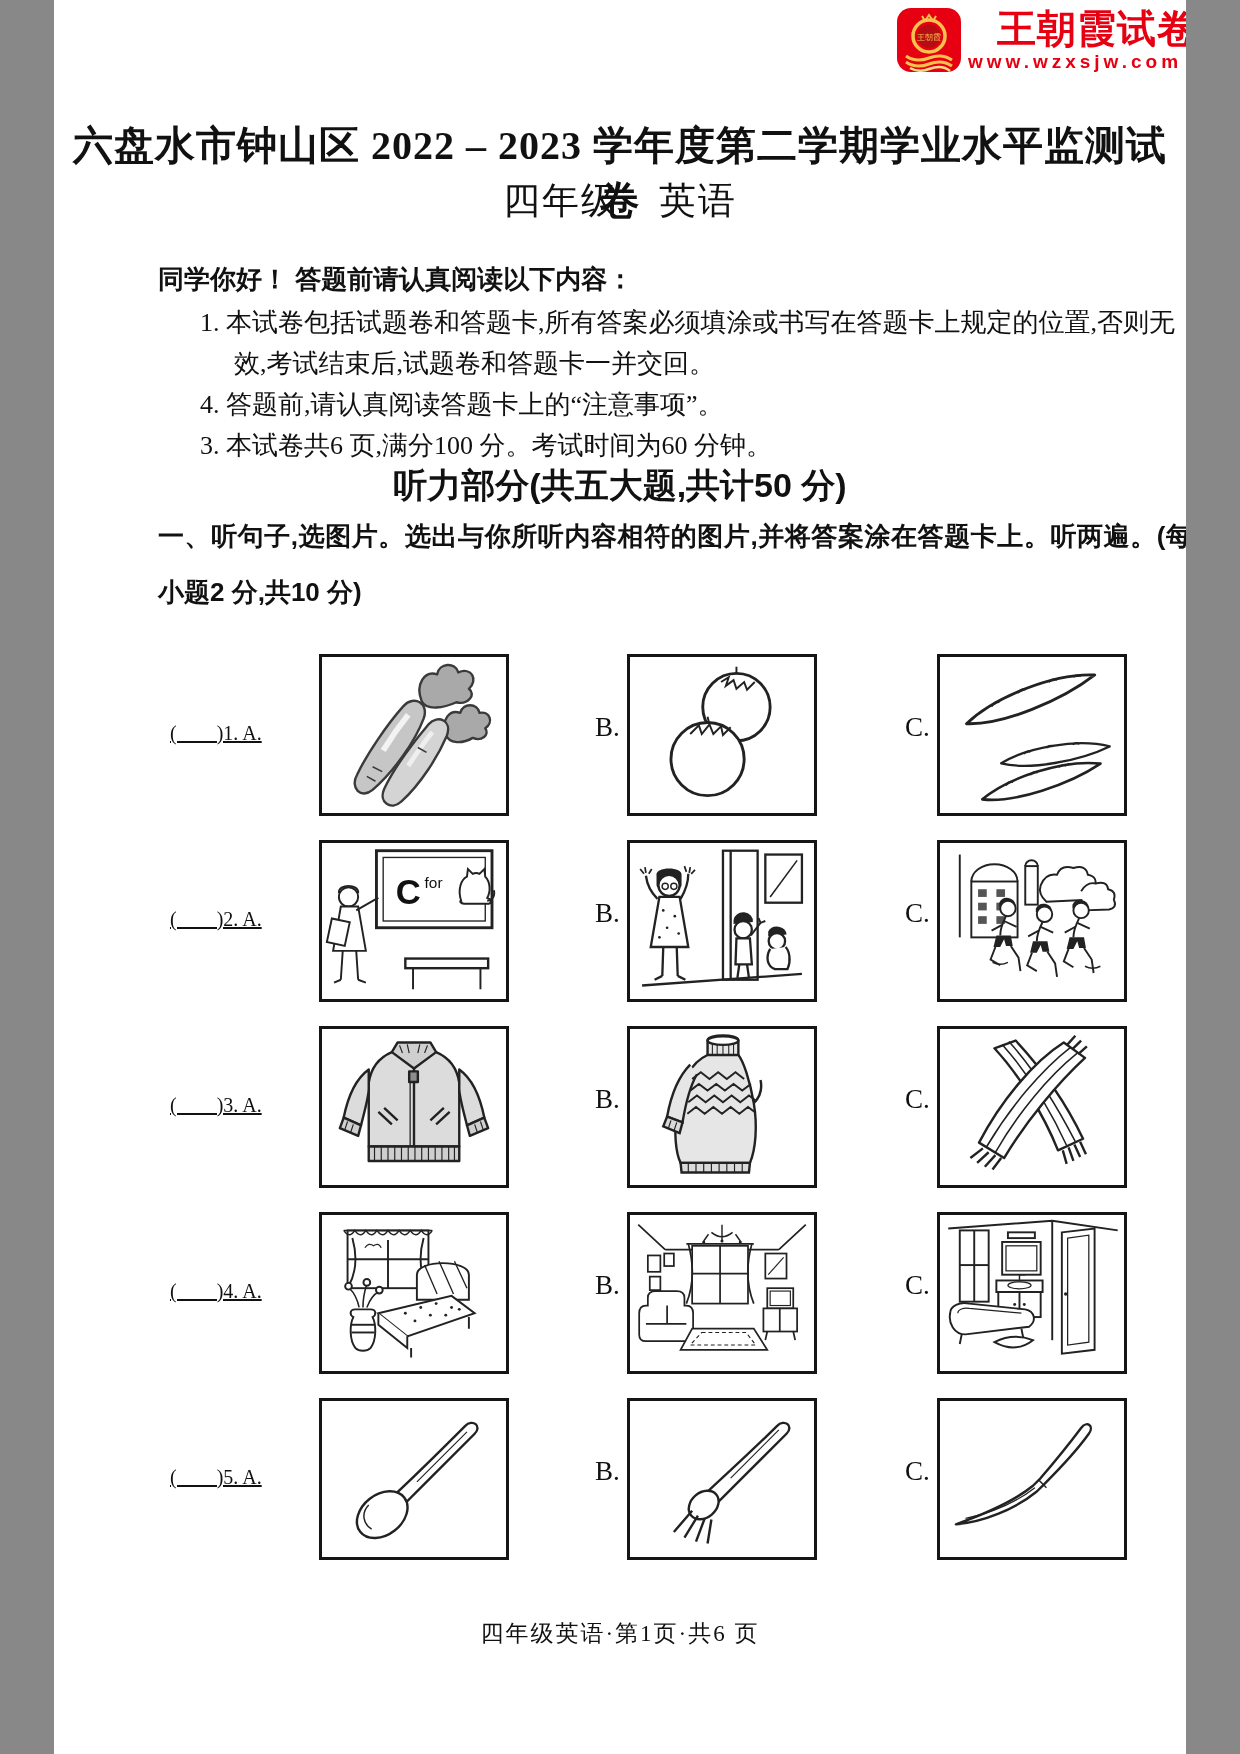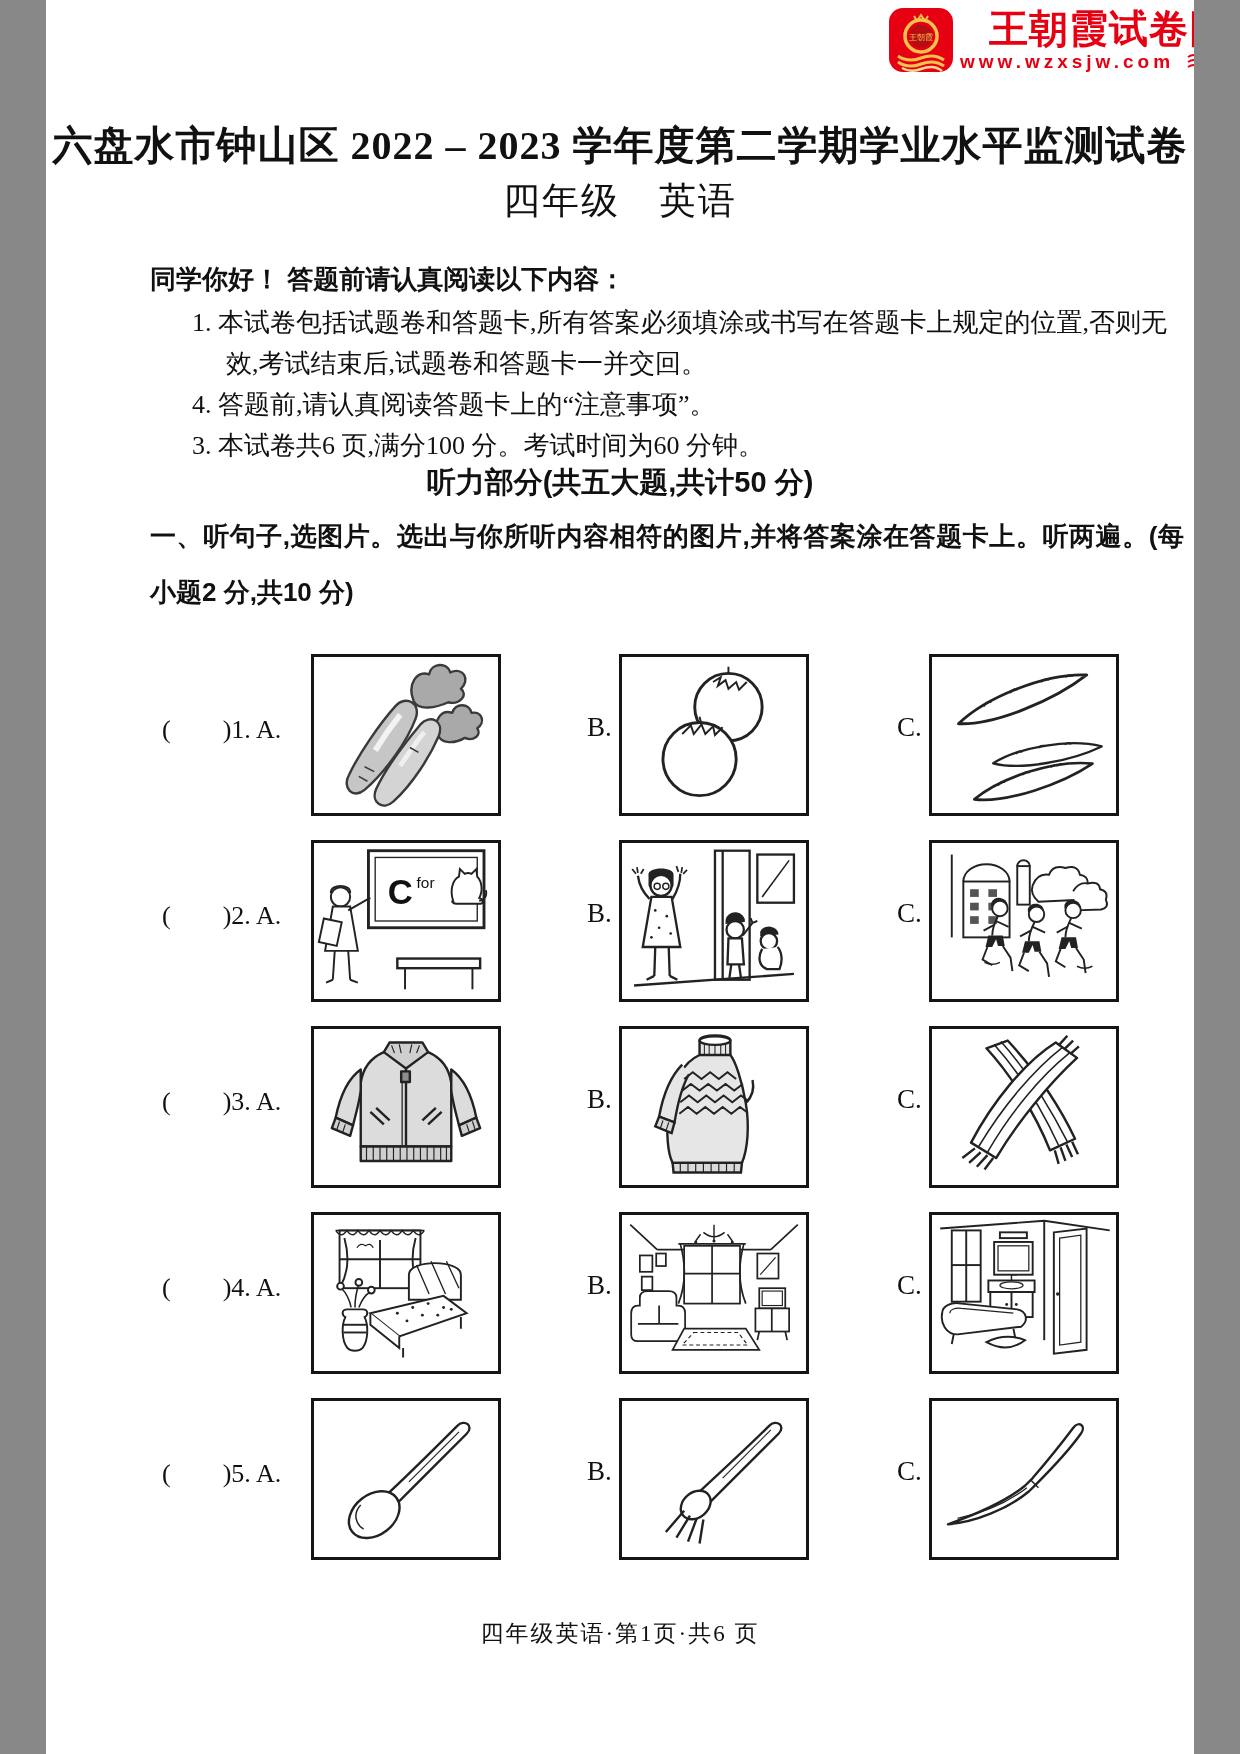--- a/index.html
+++ b/index.html
@@ -1,17 +1,17 @@
 <!DOCTYPE html>
 <html><head>
 <meta charset="utf-8">
 <style>
   html,body{margin:0;padding:0;background:#888;}
   .page{position:relative;width:1132px;height:1754px;background:#fff;margin:0 auto;
-        font-family:"Liberation Serif",serif;color:#111;overflow:hidden;padding-left:16px;}
+        font-family:"Liberation Serif",serif;color:#111;overflow:hidden;}
 
   
   .logo{position:absolute;left:842px;top:8px;display:flex;align-items:flex-start;}
   .logo-icon{width:66px;height:64px;flex:0 0 auto;}
   .logo-text{margin-left:6px;}
   .brand{font-family:"Liberation Sans",sans-serif;font-weight:bold;font-size:39px;line-height:42px;
          color:#e60012;letter-spacing:1px;white-space:nowrap;margin-left:29px;}
   .url-row{display:flex;align-items:center;margin-top:1px;gap:8px;}
   .url{font-family:"Liberation Sans",sans-serif;font-weight:bold;font-size:19px;color:#e60012;
        letter-spacing:4px;white-space:nowrap;}
@@ -24,28 +24,28 @@
             font-size:37px;font-weight:normal;letter-spacing:2px;}
 
   
   .greeting{position:absolute;left:104px;top:262px;font-family:"Liberation Sans",sans-serif;
             font-weight:bold;font-size:26px;}
   .notice-list{position:absolute;left:146px;top:302px;width:992px;font-size:26px;line-height:41px;}
   .nitem{padding-left:34px;text-indent:-34px;}
 
   
   .sec-title{position:absolute;left:0;top:463px;width:100%;text-align:center;
-             font-family:"Liberation Sans",sans-serif;font-weight:bold;font-size:29px;}
+             font-family:"Liberation Sans",sans-serif;font-weight:bold;font-size:34px;}
   .part1{position:absolute;left:104px;top:508px;width:1034px;
          font-family:"Liberation Sans",sans-serif;font-weight:bold;font-size:26px;
          line-height:56px;text-align:justify;}
 
   
   .qrow{position:absolute;left:0;width:1240px;height:162px;}
-  .qlabel{position:absolute;left:116px;top:58px;font-size:26px;white-space:pre;}
+  .qlabel{position:absolute;left:116px;top:66px;font-size:20px;white-space:pre;text-decoration:underline;}
   .olabel{position:absolute;top:58px;font-size:27px;}
   .lb{left:541px}.lc{left:851px}
   .obox{position:absolute;top:0;width:190px;height:162px;border:3px solid #151515;
         box-sizing:border-box;background:#fff;}
   .ba{left:265px}.bb{left:573px}.bc{left:883px}
   .obox svg{width:100%;height:100%;display:block;}
 
   
   .footer{position:absolute;left:0;top:1598px;width:100%;text-align:center;
           font-size:23px;letter-spacing:2px;margin-top:20px;}

